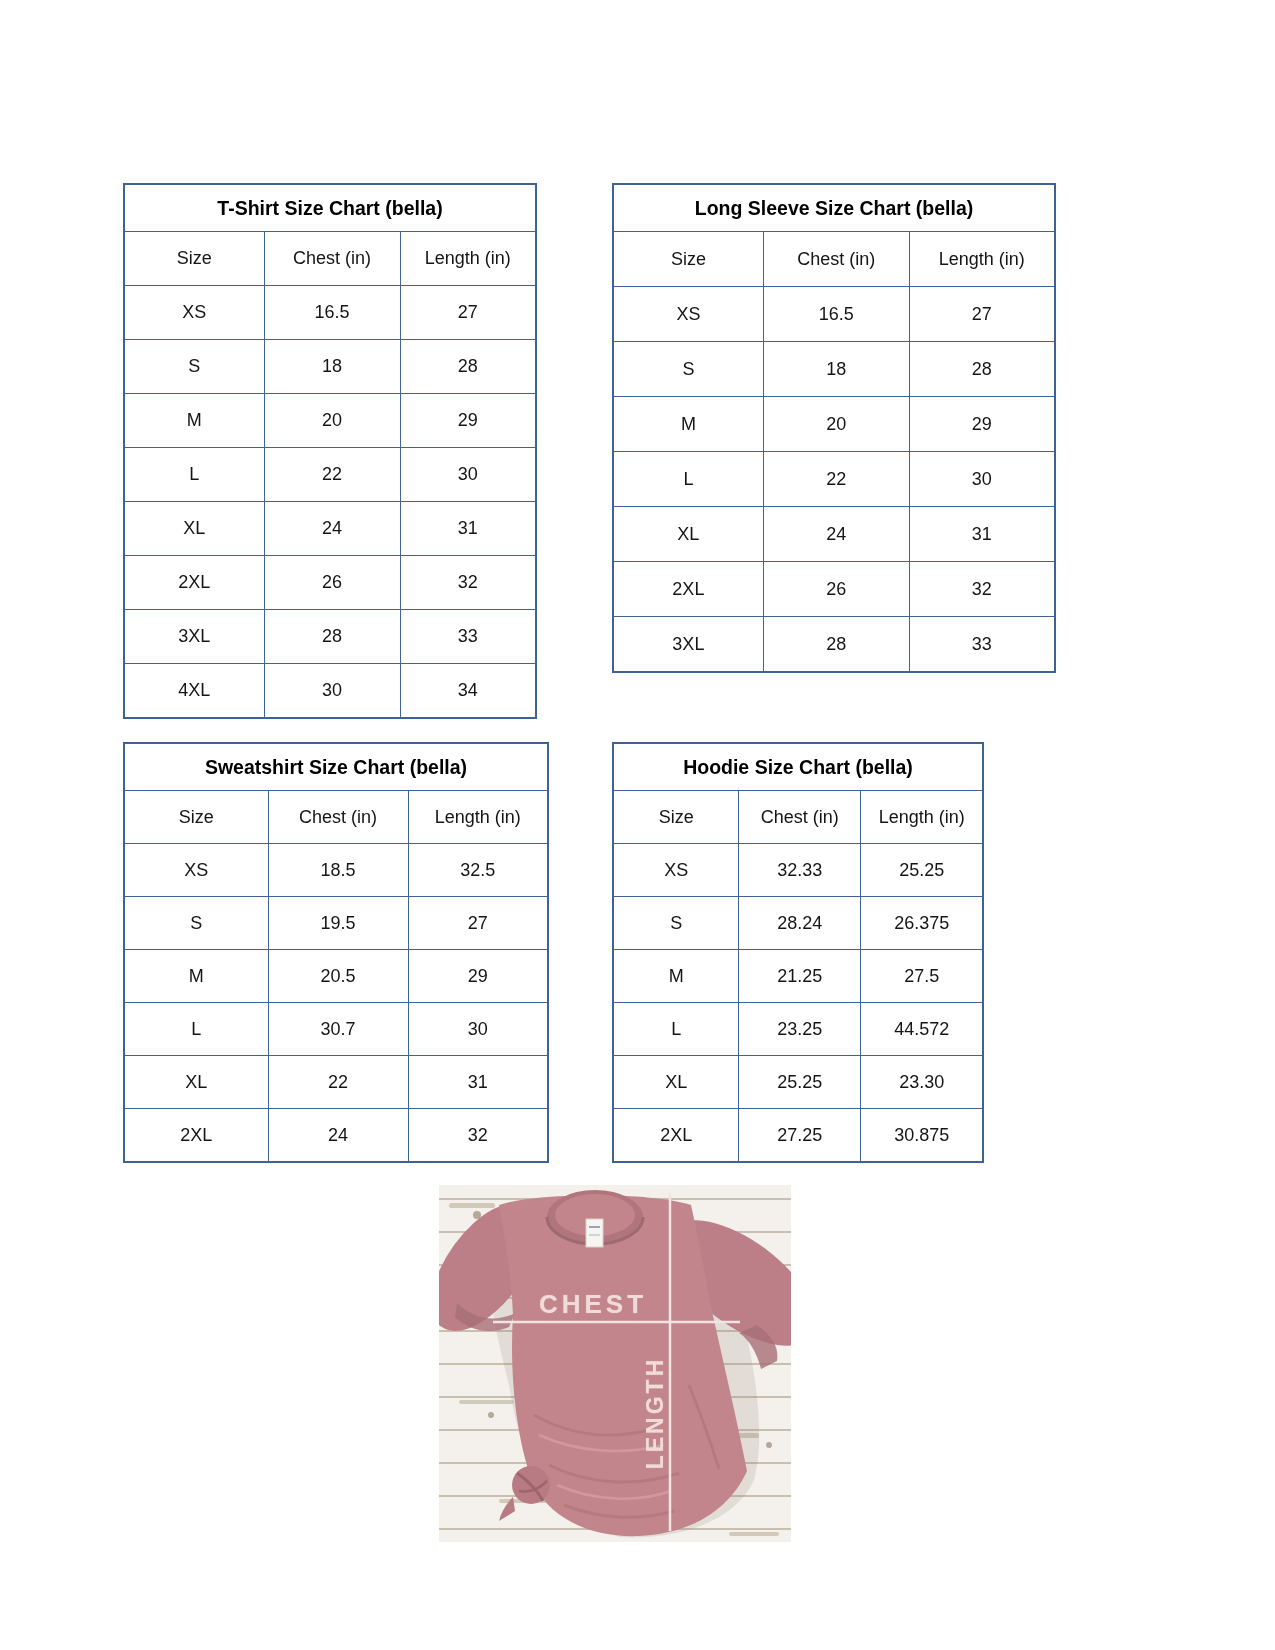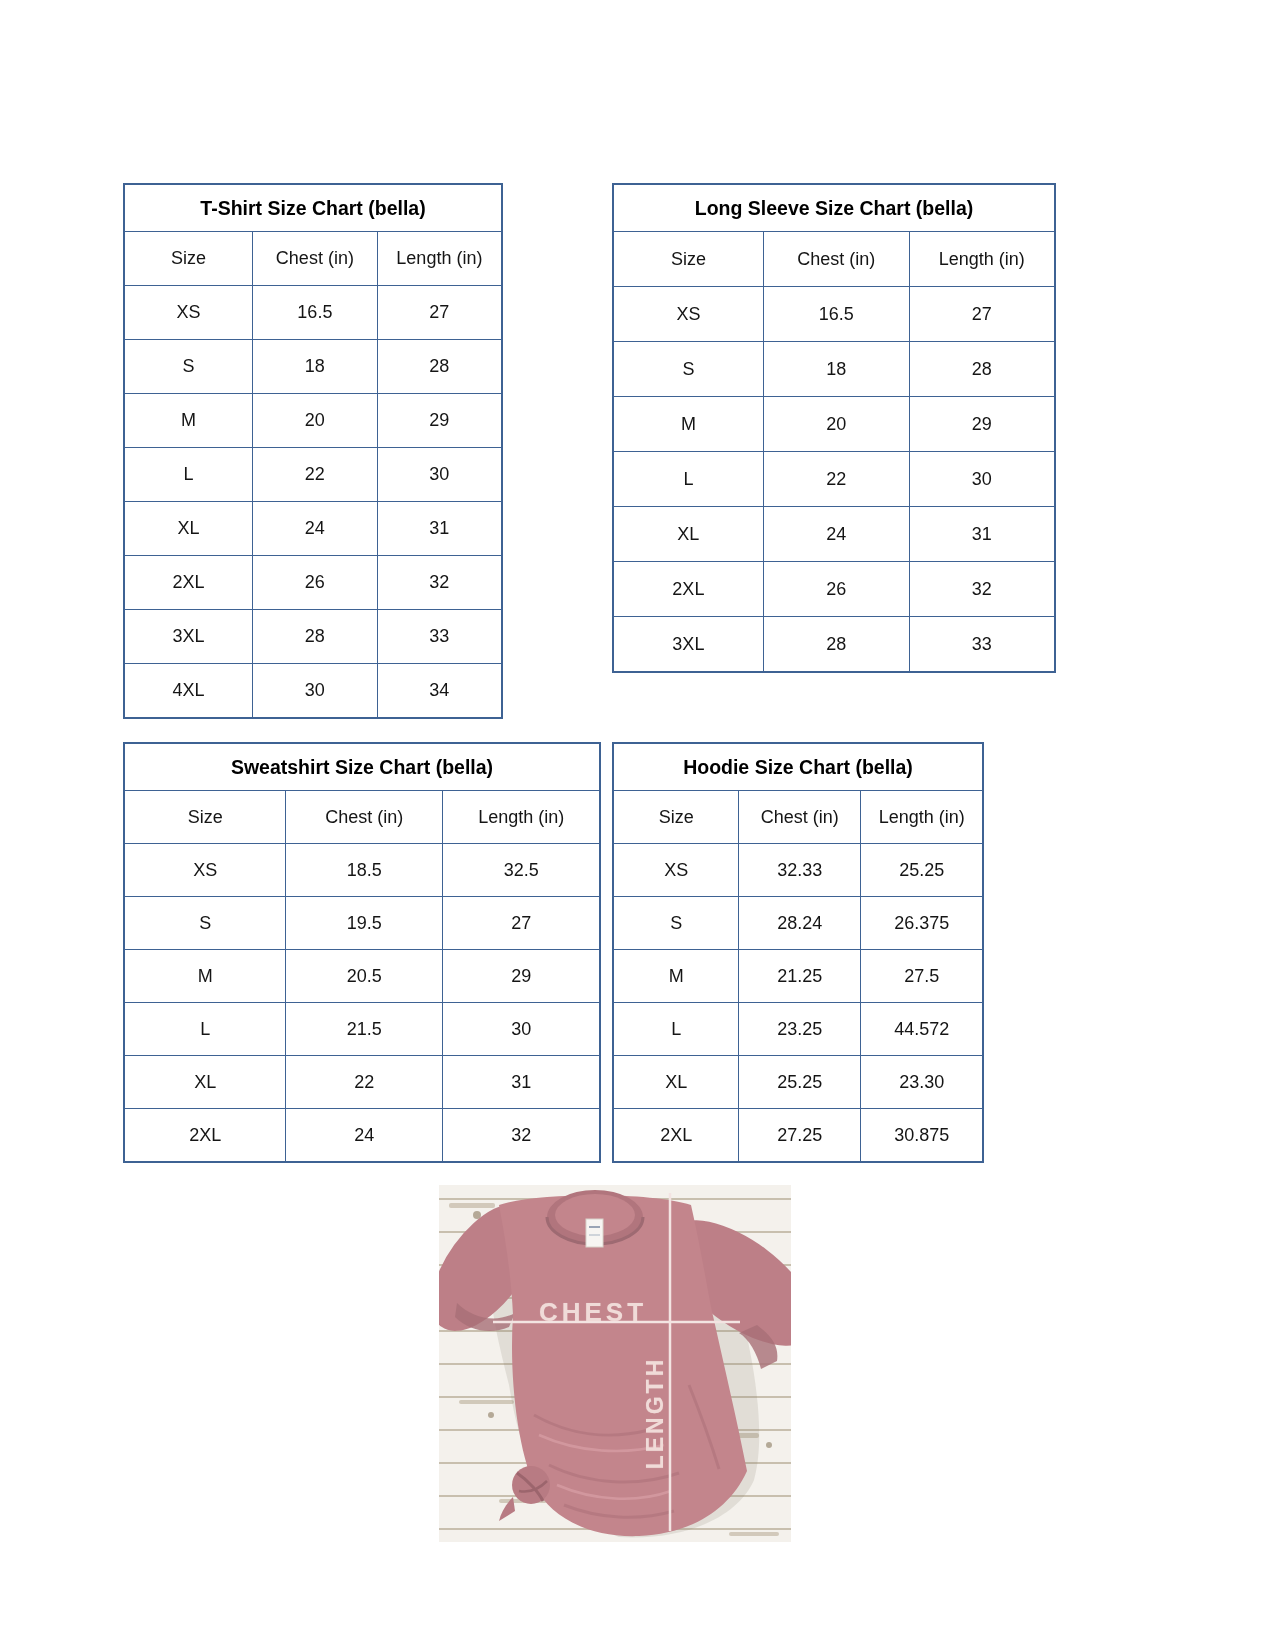--- a/index.html
+++ b/index.html
@@ -12,23 +12,23 @@
     table-layout:fixed; border:2px solid #3e6293;
   }
   .size-table th, .size-table td {
     border:1.5px solid #3e6293; text-align:center; vertical-align:middle;
     font-weight:400; font-size:18px; color:#151515; padding:0;
     overflow:hidden; white-space:nowrap;
   }
   .size-table tr.title-row th {
     font-weight:700; font-size:19.5px; color:#000; height:46px;
   }
-  #table-0 { left:123px; top:183px; width:380px;border-radius:20px; }
+  #table-0 { left:123px; top:183px; width:414px;border-radius:20px; }
   #table-1 { left:612px; top:183px; width:444px; }
-  #table-2 { left:123px; top:742px; width:478px; }
+  #table-2 { left:123px; top:742px; width:426px; }
   #table-3 { left:612px; top:742px; width:372px; }
   #table-0 tr:not(.title-row) th, #table-0 td { height:53px; }
   #table-1 tr:not(.title-row) th, #table-1 td { height:54px; }
   #table-2 tr:not(.title-row) th, #table-2 td { height:52px; }
   #table-3 tr:not(.title-row) th, #table-3 td { height:52px; }
   col.c-size   { width:34%; }
   col.c-chest  { width:33%; }
   col.c-length { width:33%; }
 
   
@@ -37,21 +37,21 @@
     overflow:hidden;
   }
   .photo svg { display:block; }
   .measure-label {
     position:absolute; color:#f0dbd8; font-weight:700;
     text-shadow:0 0 1px rgba(255,240,238,.4);
     pointer-events:none;
   }
   .chest-label {
     left:68px; top:104px; width:172px; text-align:center;
-    font-size:26px; letter-spacing:4px;margin-top:8px;
+    font-size:26px; letter-spacing:4px;
   }
   .length-label {
     left:216px; top:228px; font-size:23px; letter-spacing:3px;
     transform:translate(-50%,-50%) rotate(-90deg); transform-origin:center;
     white-space:nowrap;
   }
 </style>
 </head>
 <body>
 
@@ -199,21 +199,21 @@
           <td>19.5</td>
           <td>27</td>
         </tr>
         <tr>
           <td>M</td>
           <td>20.5</td>
           <td>29</td>
         </tr>
         <tr>
           <td>L</td>
-          <td>21.5</td>
+          <td>30.7</td>
           <td>30</td>
         </tr>
         <tr>
           <td>XL</td>
           <td>22</td>
           <td>31</td>
         </tr>
         <tr>
           <td>2XL</td>
           <td>24</td>

